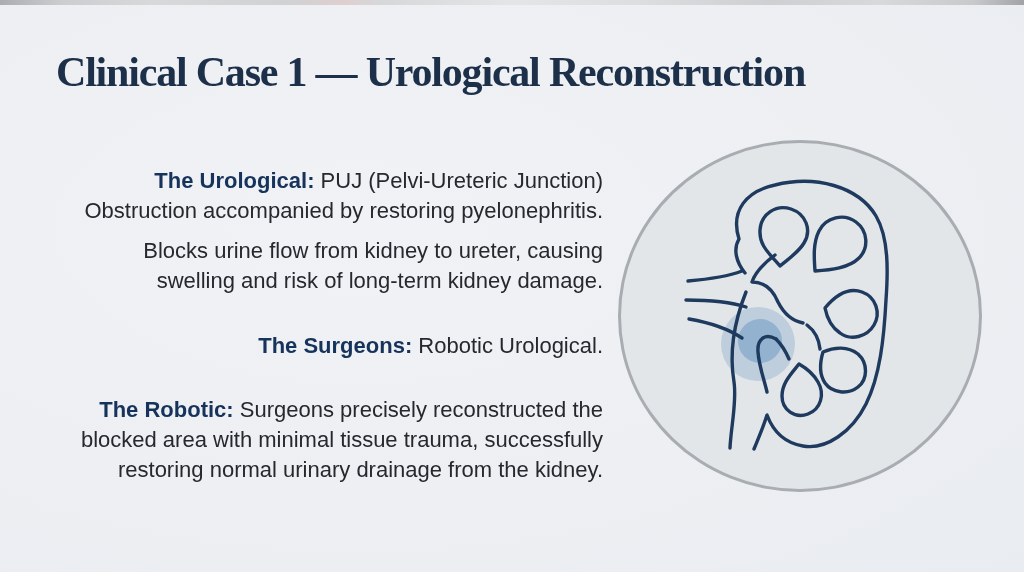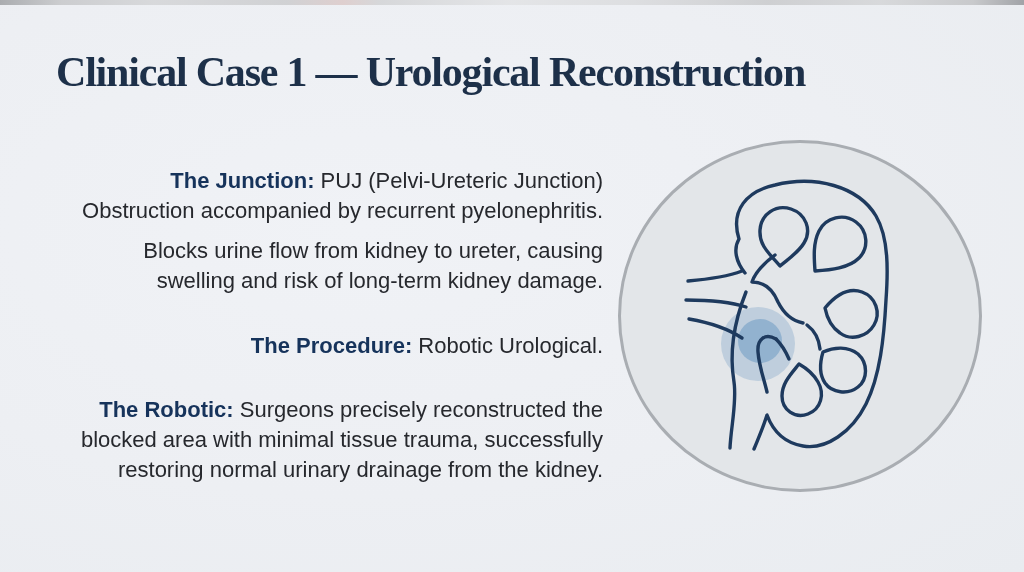--- a/index.html
+++ b/index.html
@@ -50,27 +50,27 @@
 </head>
 <body>
 
 <div class="slide">
 
   <div class="top-strip"></div>
 
   <h1 class="title">Clinical Case 1 — Urological Reconstruction</h1>
 
   <div class="content">
-    <p class="sec-0"><span class="lead">The Junction:</span> <span>PUJ (Pelvi-Ureteric Junction)
-Obstruction accompanied by recurrent pyelonephritis.</span></p>
+    <p class="sec-0"><span class="lead">The Urological:</span> <span>PUJ (Pelvi-Ureteric Junction)
+Obstruction accompanied by restoring pyelonephritis.</span></p>
 
     <p class="sec-1"><span>Blocks urine flow from kidney to ureter, causing
 swelling and risk of long-term kidney damage.</span></p>
 
-    <p class="sec-2"><span class="lead">The Procedure:</span> <span>Robotic Urological.</span></p>
+    <p class="sec-2"><span class="lead">The Surgeons:</span> <span>Robotic Urological.</span></p>
 
     <p class="sec-3"><span class="lead">The Robotic:</span> <span>Surgeons precisely reconstructed the
 blocked area with minimal tissue trauma, successfully
 restoring normal urinary drainage from the kidney.</span></p>
   </div>
 
   <div class="illustration-circle">
     <svg width="364" height="352" viewBox="0 0 364 352">
 
       <circle cx="140" cy="204" r="37" fill="#8dafcc" opacity="0.42"></circle>

